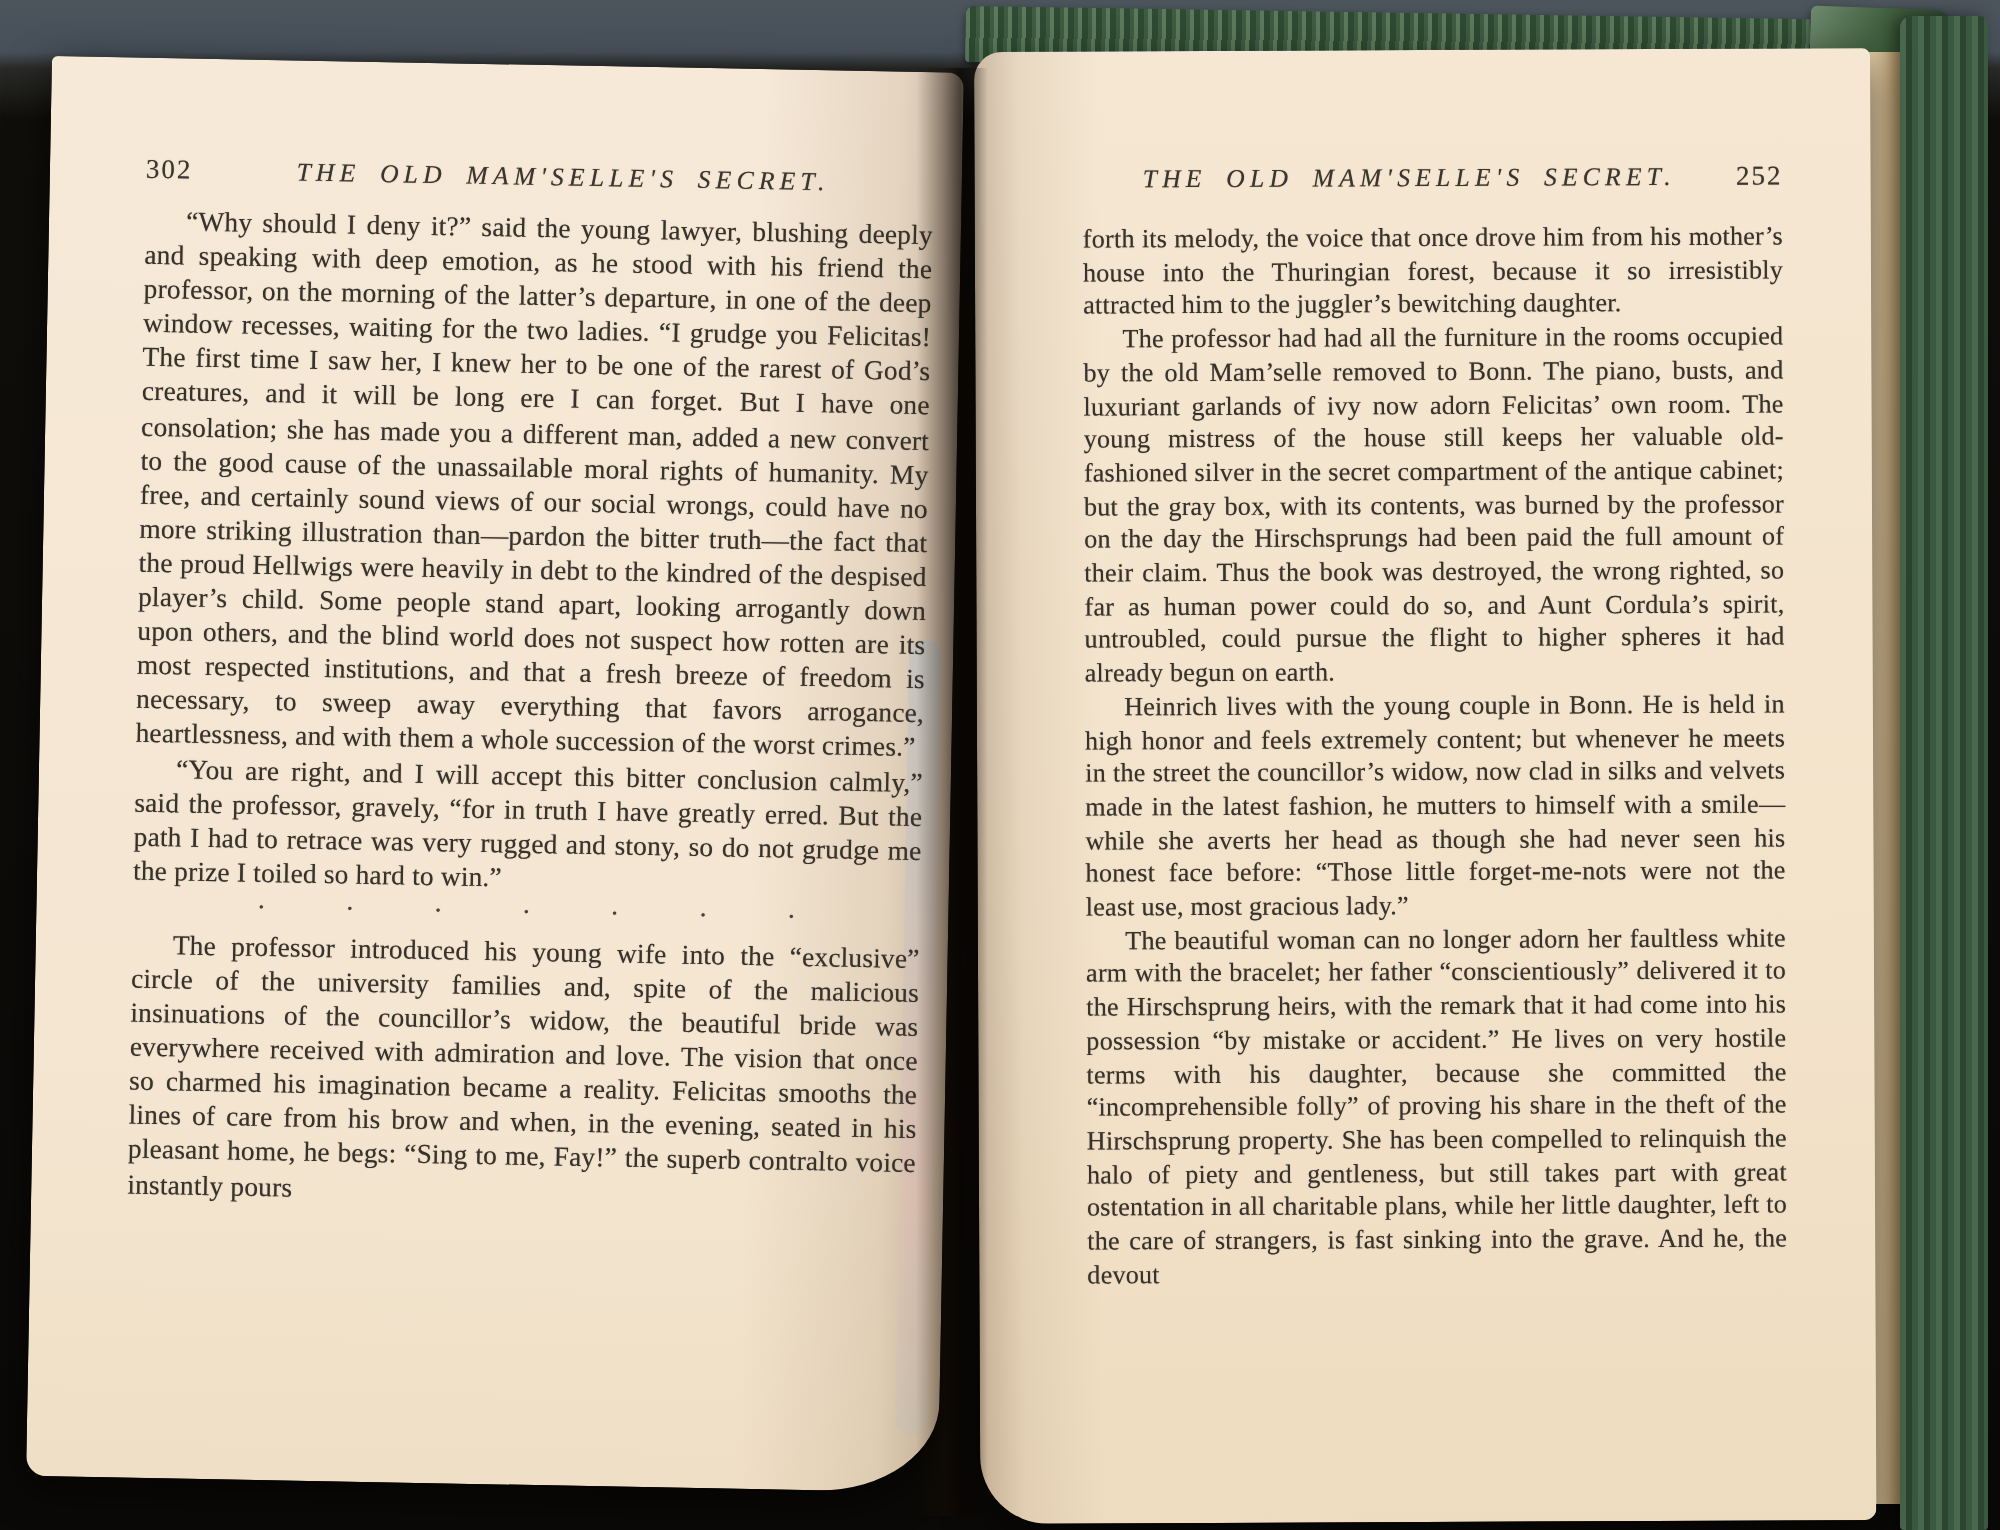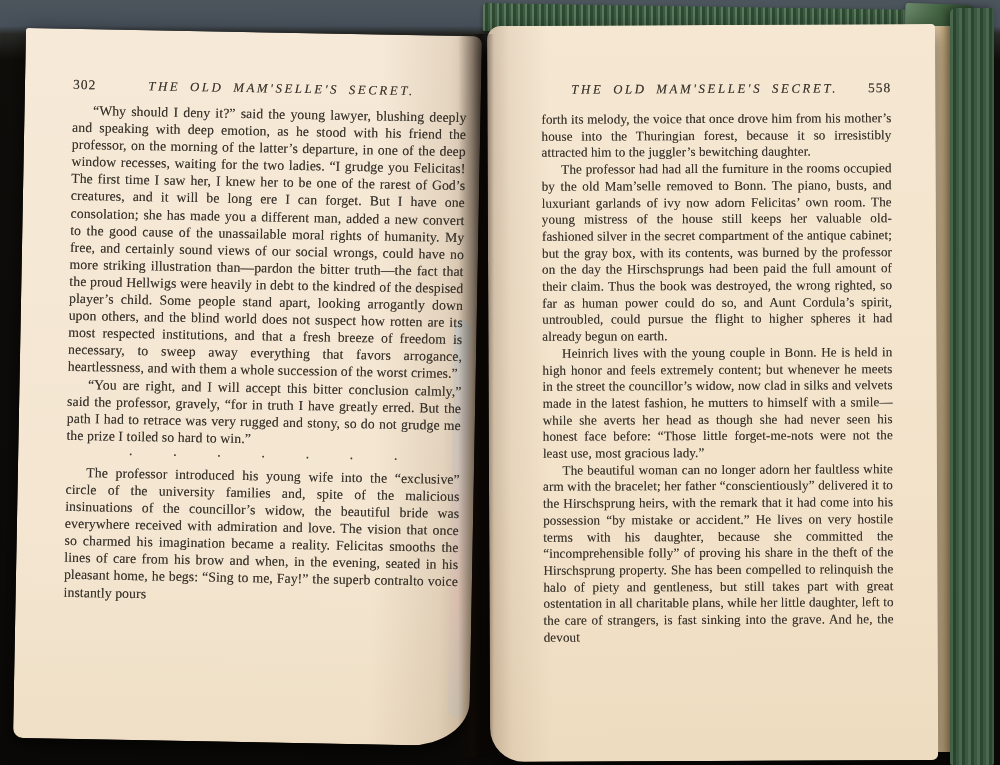--- a/index.html
+++ b/index.html
@@ -123,21 +123,21 @@
         <div class="section-break">· · · · · · ·</div>
         <p class="para">The professor introduced his young wife into the “exclusive” circle of the university families and, spite of the malicious insinuations of the councillor’s widow, the beautiful bride was everywhere received with admiration and love. The vision that once so charmed his imagination became a reality. Felicitas smooths the lines of care from his brow and when, in the evening, seated in his pleasant home, he begs: “Sing to me, Fay!” the superb contralto voice instantly pours</p>
       </div>
     </div>
   </div>
 
   <div class="page right-page">
     <div class="page-inner">
       <div class="running-head">
         <span class="head-title">THE OLD MAM'SELLE'S SECRET.</span>
-        <span class="page-num">558</span>
+        <span class="page-num">252</span>
       </div>
       <div class="body-text">
         <p class="para no-indent">forth its melody, the voice that once drove him from his mother’s house into the Thuringian forest, because it so irresistibly attracted him to the juggler’s bewitching daughter.</p>
         <p class="para">The professor had had all the furniture in the rooms occupied by the old Mam’selle removed to Bonn. The piano, busts, and luxuriant garlands of ivy now adorn Felicitas’ own room. The young mistress of the house still keeps her valuable old-fashioned silver in the secret compartment of the antique cabinet; but the gray box, with its contents, was burned by the professor on the day the Hirschsprungs had been paid the full amount of their claim. Thus the book was destroyed, the wrong righted, so far as human power could do so, and Aunt Cordula’s spirit, untroubled, could pursue the flight to higher spheres it had already begun on earth.</p>
         <p class="para">Heinrich lives with the young couple in Bonn. He is held in high honor and feels extremely content; but whenever he meets in the street the councillor’s widow, now clad in silks and velvets made in the latest fashion, he mutters to himself with a smile—while she averts her head as though she had never seen his honest face before: “Those little forget-me-nots were not the least use, most gracious lady.”</p>
         <p class="para">The beautiful woman can no longer adorn her faultless white arm with the bracelet; her father “conscientiously” delivered it to the Hirschsprung heirs, with the remark that it had come into his possession “by mistake or accident.” He lives on very hostile terms with his daughter, because she committed the “incomprehensible folly” of proving his share in the theft of the Hirschsprung property. She has been compelled to relinquish the halo of piety and gentleness, but still takes part with great ostentation in all charitable plans, while her little daughter, left to the care of strangers, is fast sinking into the grave. And he, the devout</p>
       </div>
     </div>
   </div>
 

